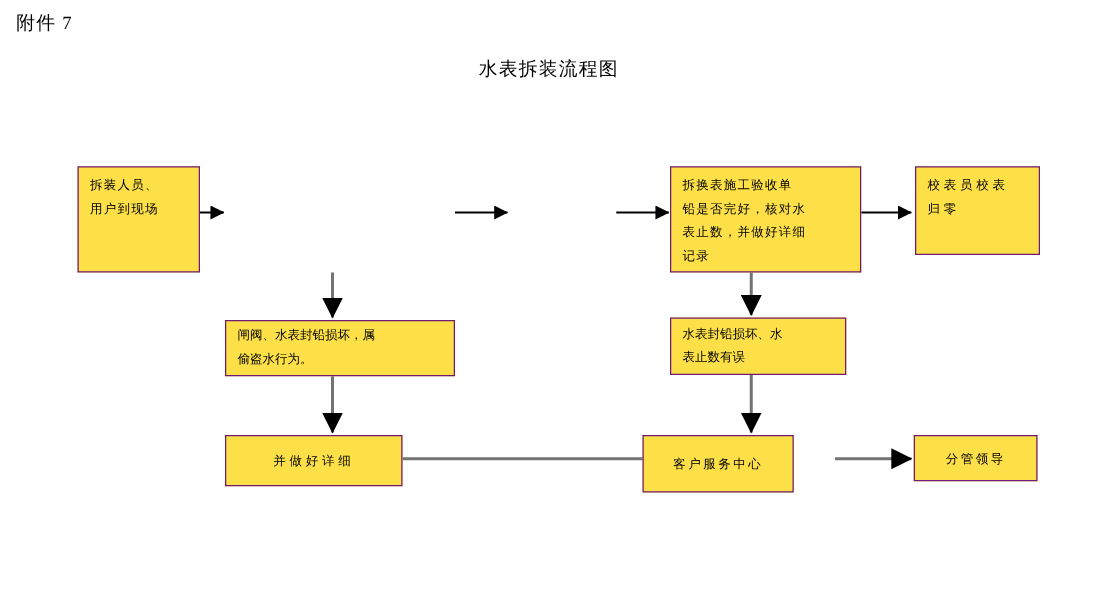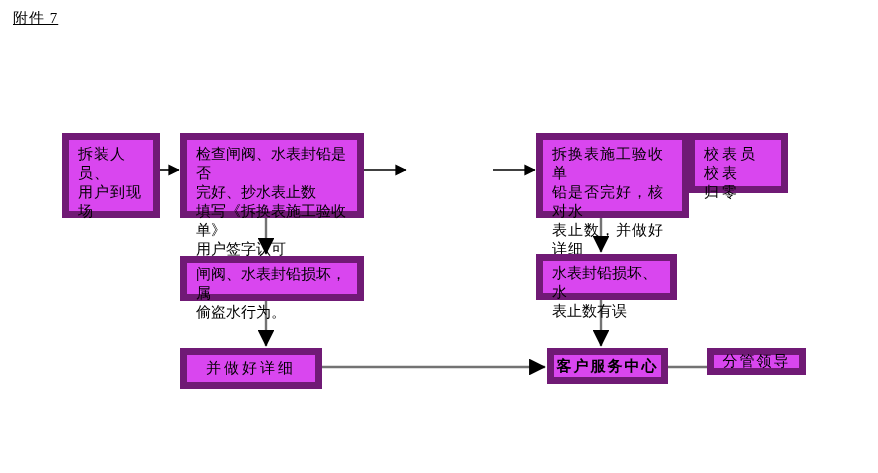--- a/index.html
+++ b/index.html
@@ -16,80 +16,80 @@
     color: #000000;
     overflow: hidden;
   }
   #attachment-label {
     position: absolute;
     left: 13px;
     top: 9px;
     font-size: 15px;
     letter-spacing: 1px;
     white-space: pre;
-    text-decoration: underline;
   }
   #doc-title {
     position: absolute;
     left: 0;
     top: 46px;
     width: 100%;
     text-align: center;
     font-size: 15px;
     letter-spacing: 1px;
   }
   .node {
     position: absolute;
     box-sizing: border-box;
-    border: 7px solid #701a75;
-    background: #d946ef;
-    font-size: 15px;
+    border: 1px solid #701a75;
+    background: #fde047;
+    font-size: 10px;
     line-height: 19px;
     white-space: pre-line;
     padding: 5px 8px 0 9px;
   }
   .node.center {
     padding: 0;
     display: flex;
     align-items: center;
     justify-content: center;
     line-height: normal;
   }
   
   #node-arrive        { left: 62px;  top: 133px; width: 98px;  height: 85px; letter-spacing: 1px; }
   #node-check-seal    { left: 180px; top: 133px; width: 184px; height: 85px; }
   #node-transfer      { left: 407px; top: 133px; width: 86px;  height: 85px; letter-spacing: 5px; }
   #node-verify        { left: 536px; top: 133px; width: 153px; height: 85px; letter-spacing: 1px; }
-  #node-reset         { left: 688px; top: 133px; width: 100px; height: 60px; letter-spacing: 3px; }
+  #node-reset         { left: 732px; top: 133px; width: 100px; height: 71px; letter-spacing: 3px; }
   
   #node-damage-theft  { left: 180px; top: 256px; width: 184px; height: 45px; padding-top: 2px; }
   #node-damage-error  { left: 536px; top: 254px; width: 141px; height: 46px; padding-top: 3px; }
   
   #node-pipeline-dept { left: 180px; top: 348px; width: 142px; height: 41px; letter-spacing: 3px; }
-  #node-service-center{ left: 547px; top: 348px; width: 121px; height: 36px; letter-spacing: 2px; font-weight: bold; }
-  #node-leader        { left: 707px; top: 348px; width: 99px;  height: 27px; letter-spacing: 2px; }
+  #node-service-center{ left: 514px; top: 348px; width: 121px; height: 46px; letter-spacing: 2px; }
+  #node-leader        { left: 731px; top: 348px; width: 99px;  height: 37px; letter-spacing: 2px; }
 
   #arrow-layer {
     position: absolute;
     left: 0;
     top: 0;
     width: 878px;
     height: 473px;
     pointer-events: none;
   }
   .shaft-black { stroke: #000000; stroke-width: 1.6; }
   .shaft-gray  { stroke: #737373; stroke-width: 2.4; }
 </style>
 </head>
 <body>
 
 <div id="page">
 
   <div id="attachment-label">附件 7</div>
 
+  <div id="doc-title">水表拆装流程图</div>
 
   <svg id="arrow-layer" viewBox="0 0 878 473" xmlns="http://www.w3.org/2000/svg">
     <defs>
       <marker id="head" viewBox="0 0 10 10" refX="9.5" refY="5" markerWidth="7" markerHeight="7" orient="auto-start-reverse">
         <path d="M0,0 L10,5 L0,10 z" fill="#000000"></path>
       </marker>
     </defs>
 
     <line class="shaft-black" x1="160" y1="170" x2="179" y2="170" marker-end="url(#head)"></line>
     <line class="shaft-black" x1="364" y1="170" x2="406" y2="170" marker-end="url(#head)"></line>
@@ -101,24 +101,20 @@
     <line class="shaft-gray" x1="266" y1="301" x2="266" y2="346" marker-end="url(#head)"></line>
     <line class="shaft-gray" x1="601" y1="300" x2="601" y2="346" marker-end="url(#head)"></line>
 
     <line class="shaft-gray" x1="322" y1="367" x2="545" y2="367" marker-end="url(#head)"></line>
     <line class="shaft-gray" x1="668" y1="367" x2="729" y2="367" marker-end="url(#head)"></line>
   </svg>
 
   <div id="node-arrive" class="node">拆装人员、
 用户到现场</div>
 
-  <div id="node-check-seal" class="node">检查闸阀、水表封铅是否
-完好、抄水表止数
-填写《拆换表施工验收单》
-用户签字认可</div>
 
 
   <div id="node-verify" class="node">拆换表施工验收单
 铅是否完好，核对水
 表止数，并做好详细
 记录</div>
 
   <div id="node-reset" class="node">校表员校表
 归零</div>
 

